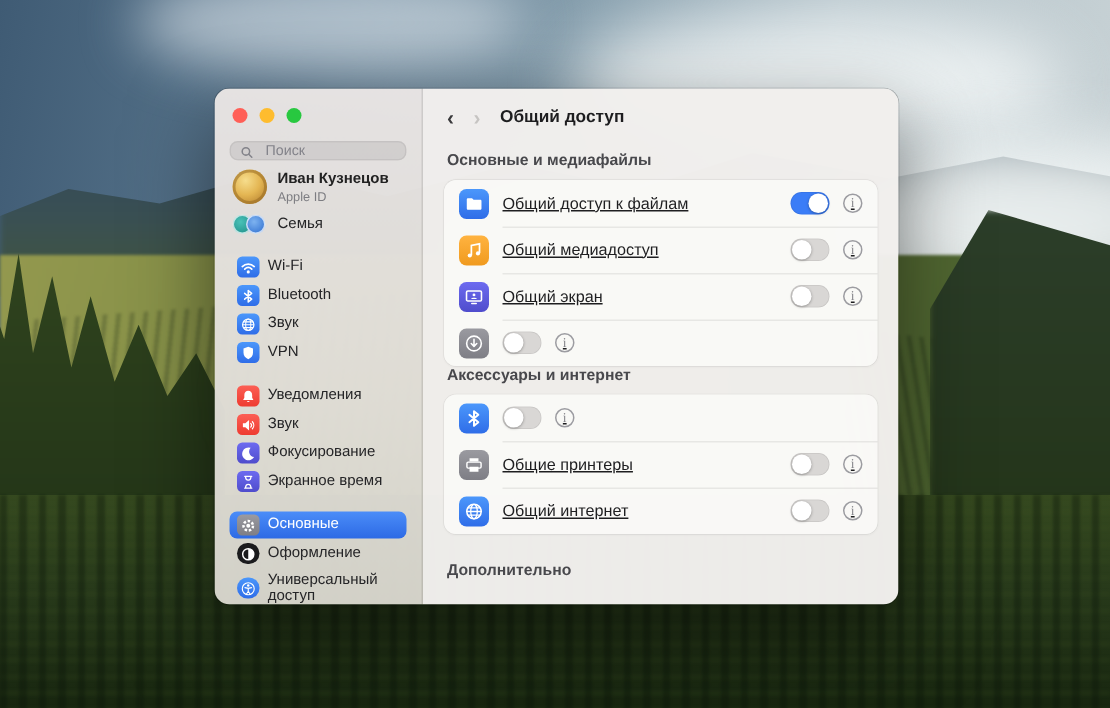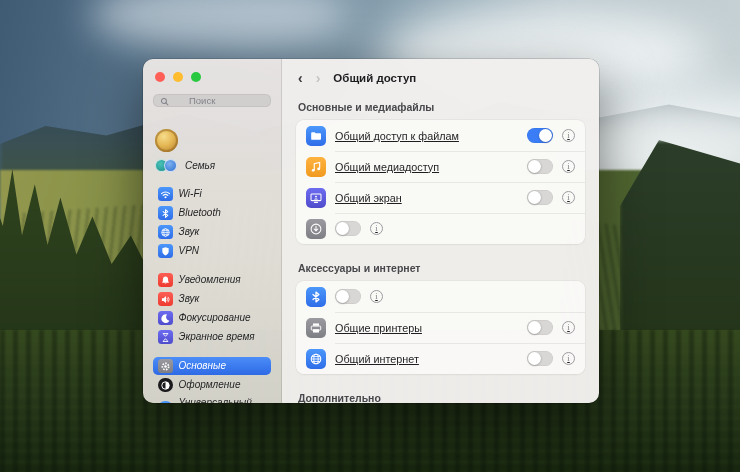--- a/index.html
+++ b/index.html
@@ -50,39 +50,39 @@
     border-radius:10px; overflow:hidden; display:flex;
     box-shadow:0 22px 55px rgba(0,0,0,0.5), 0 0 0 0.5px rgba(0,0,0,0.25);
     font-size:10.5px; color:#1e1e20; }
 
   
   .sidebar { width:139px; flex:none; padding:10px 10px 8px;
     background:linear-gradient(180deg, rgba(233,229,228,0.97) 0%, rgba(225,222,216,0.97) 60%, rgba(216,214,205,0.97) 100%);
     border-right:1px solid rgba(0,0,0,0.1); display:flex; flex-direction:column; }
   .traffic { display:flex; gap:8px; padding:3px 2px 12px; }
   .tl { width:10px; height:10px; border-radius:50%; }
-  .search { display:flex; align-items:flex-end; gap:20px; height:17px; border-radius:5.5px;
-    background:rgba(200,197,196,0.65); padding:0 6px; color:#83838a; margin-bottom:21px;
+  .search { display:flex; align-items:flex-end; gap:8px; height:17px; border-radius:5.5px;
+    background:rgba(200,197,196,0.65); padding:0 6px; color:#83838a; margin-bottom:5px;
     border:0.5px solid rgba(0,0,0,0.06); }
   .search svg { flex:none; }
   .search-ph { font-size:9.5px; }
   .user-row { display:flex; align-items:center; gap:7px; padding:1px 2px 6px; }
   .avatar { width:23px; height:23px; border-radius:50%;
     background:radial-gradient(circle at 38% 32%, #f6dd8c 0%, #e4b653 45%, #c4913a 75%, #a87a2c 100%);
     box-shadow:inset 0 0 0 2px rgba(150,105,35,0.55); flex:none; }
   .user-name { font-size:10px; font-weight:bold; color:#222; line-height:1.2; }
   .user-sub { font-size:8.5px; color:#7d7d82; }
   .family-row { display:flex; align-items:center; gap:7px; padding:1px 2px; }
   .fam-ic { position:relative; width:23px; height:14px; flex:none; }
   .fam-a, .fam-b { position:absolute; width:13px; height:13px; border-radius:50%; top:0; border:1px solid rgba(255,255,255,0.7); }
   .fam-a { left:0; background:radial-gradient(circle at 40% 35%, #49c2b8, #1f8d88); }
   .fam-b { left:9px; background:radial-gradient(circle at 40% 35%, #7eb3f0, #2f6fd0); }
   .group { margin-top:11px; display:flex; flex-direction:column; gap:1px; }
   .si { display:flex; align-items:center; gap:6px; padding:1.5px 5px; border-radius:5px; min-height:18px; }
-  .si-label { font-size:10px; color:#252527; line-height:1.15;font-style:italic; }
+  .si-label { font-size:10px; color:#252527; line-height:1.15; }
   .si.selected { background:linear-gradient(180deg,#4b8df8,#2d6ae5);align-items:center; }
   .si.selected .si-label { color:#fff; }
   .ic { width:14.5px; height:14.5px; border-radius:3.5px; flex:none; display:flex; align-items:center; justify-content:center; }
   .ic svg { width:11px; height:11px; display:block; }
   .ic.round { border-radius:50%; }
   .c-blue { background:linear-gradient(180deg,#4b97fb,#2f6de8); }
   .c-red { background:linear-gradient(180deg,#fc5f55,#ee3b30); }
   .c-indigo { background:linear-gradient(180deg,#6d6bf0,#4f4ccc); }
   .c-gray { background:linear-gradient(180deg,#9a9aa0,#7e7e85); }
   .c-black { background:#1b1b1d; }
@@ -145,20 +145,24 @@
     <div class="search">
       <svg width="9" height="9" viewBox="0 0 16 16">
         <circle cx="7" cy="7" r="4.4" fill="none" stroke="#83838a" stroke-width="1.8"></circle>
         <path d="M10.4 10.4L14 14" stroke="#83838a" stroke-width="1.8" stroke-linecap="round"></path>
       </svg>
       <span class="search-ph">Поиск</span>
     </div>
 
     <div class="user-row">
       <div class="avatar"></div>
+      <div>
+        <div class="user-name">Иван Кузнецов</div>
+        <div class="user-sub">Apple ID</div>
+      </div>
     </div>
 
     <div class="family-row">
       <div class="fam-ic">
         <div class="fam-a"></div>
           <div class="fam-b"></div>
       </div>
       <span class="si-label">Семья</span>
     </div>
 
@@ -328,21 +332,21 @@
               <path d="M8 4.8v5M5.9 8L8 10.2 10.1 8" fill="none" stroke="#fff" stroke-width="1.2" stroke-linecap="round" stroke-linejoin="round"></path>
             </svg>
         </span>
         <span class="switch">
             <span class="knob"></span>
           </span>
         <span class="info">i</span>
       </div>
     </div>
 
-    <div class="sec-title" style="margin-top:18px">Аксессуары и интернет</div>
+    <div class="sec-title" style="margin-top:0">Аксессуары и интернет</div>
     <div class="card">
       <div class="row">
         <span class="ic c-blue">
           <svg viewBox="0 0 16 16">
               <path d="M4.5 5.2L11.3 10.8L8 13.6V2.4L11.3 5.2L4.5 10.8" fill="none" stroke="#fff" stroke-width="1.5" stroke-linecap="round" stroke-linejoin="round"></path>
             </svg>
         </span>
         <span class="switch">
             <span class="knob"></span>
           </span>

